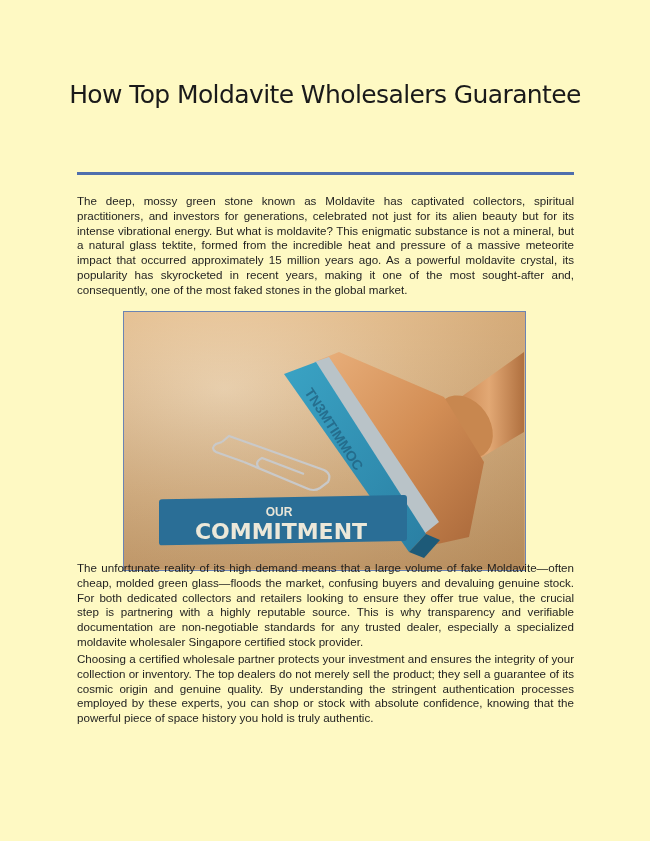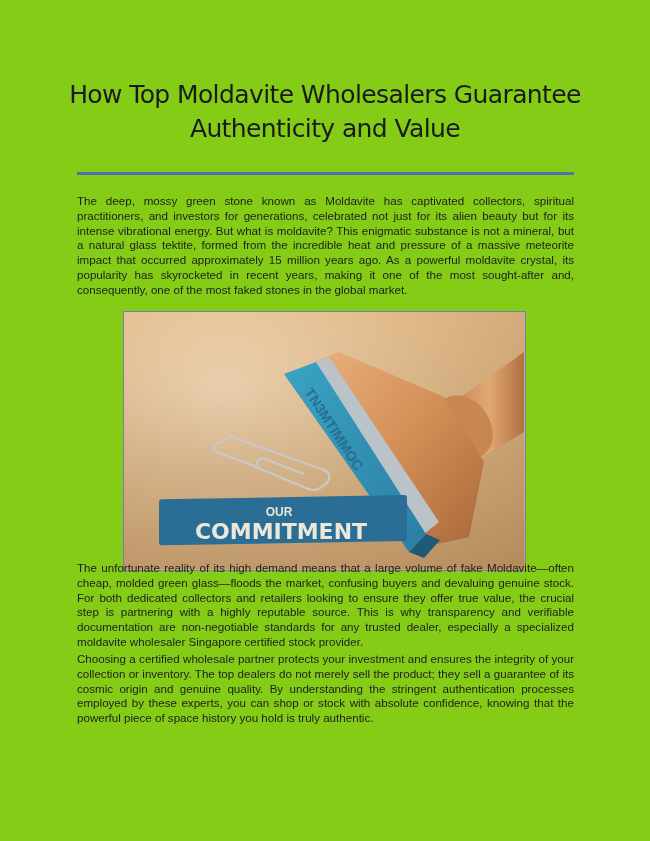--- a/index.html
+++ b/index.html
@@ -11,21 +11,21 @@
       width: 650px;
       height: 841px;
       position: relative;
       overflow: hidden;
     }
     .page {
       position: absolute;
       left: 0; top: 0;
       width: 650px;
       height: 841px;
-      background: #84cc16;
+      background: #fef9c3;
     }
     .title {
       position: absolute;
       left: 60px;
       width: 530px;
       top: 78px;
       margin: 0;
       font-family: "DejaVu Sans", sans-serif;
       font-weight: normal;
       font-size: 25px;
@@ -71,21 +71,20 @@
     }
     .figure svg { display: block; }
   </style>
 </head>
 <body>
 
 <div class="page">
 
   <h1 class="title">
     <span>How Top Moldavite Wholesalers Guarantee</span>
-    <span>Authenticity and Value</span>
   </h1>
 
   <div class="rule"></div>
 
   <p class="para p1">The deep, mossy green stone known as Moldavite has captivated collectors, spiritual practitioners, and investors for generations, celebrated not just for its alien beauty but for its intense vibrational energy. But what is moldavite? This enigmatic substance is not a mineral, but a natural glass tektite, formed from the incredible heat and pressure of a massive meteorite impact that occurred approximately 15 million years ago. As a powerful moldavite crystal, its popularity has skyrocketed in recent years, making it one of the most sought-after and, consequently, one of the most faked stones in the global market.</p>
 
   <div class="figure">
     <svg width="400" height="257" viewBox="0 0 400 257" xmlns="http://www.w3.org/2000/svg">
       <defs>
         <linearGradient id="wood" x1="0" y1="0" x2="1" y2="1">

